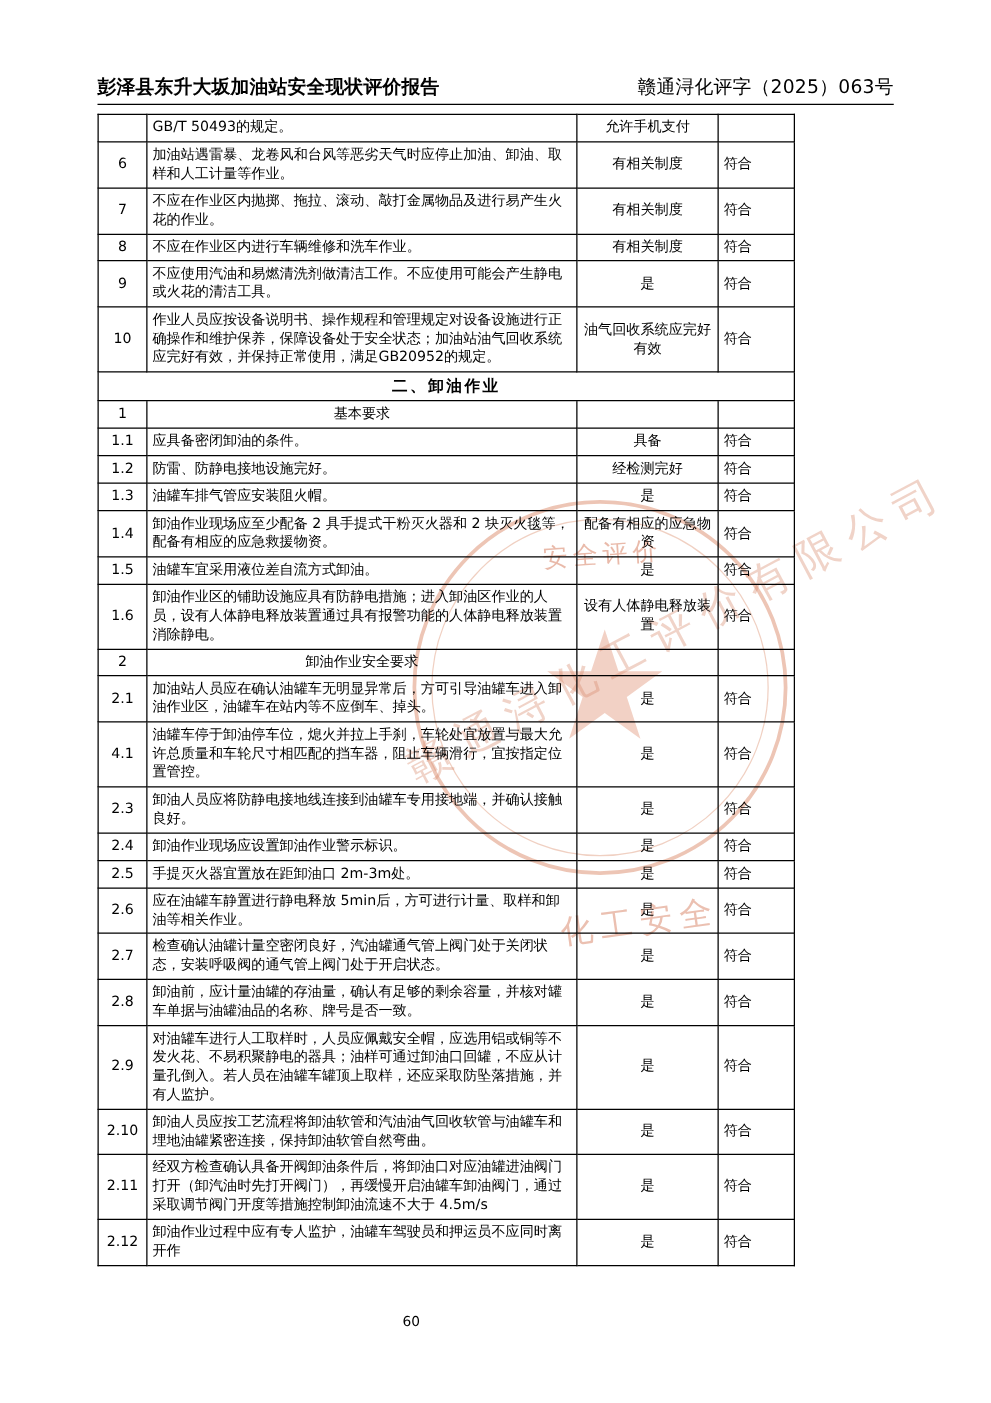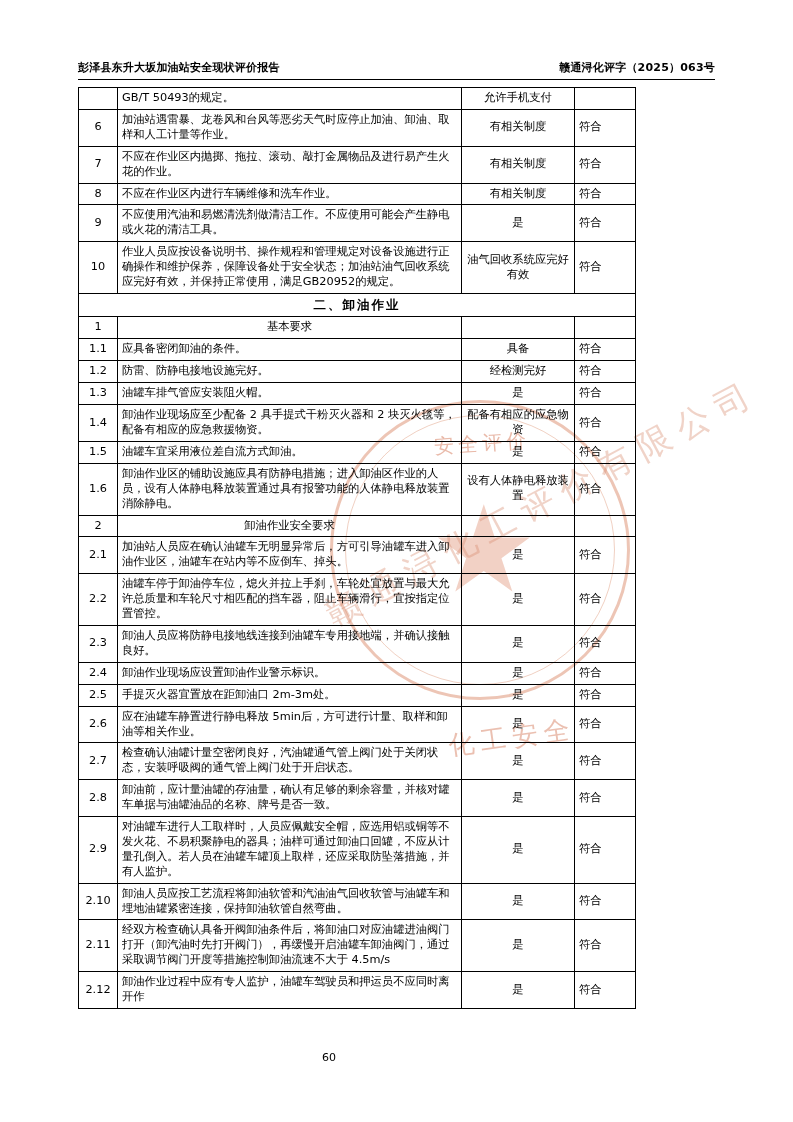--- a/index.html
+++ b/index.html
@@ -16,27 +16,27 @@
     left:0;top:0;
     width:793px;height:1122px;
     box-sizing:border-box;
     padding:60px 78px 0 78px;
   }
   
   .hdr{
     display:flex;
     justify-content:space-between;
     align-items:baseline;
-    font-size:11px;
+    font-size:15px;
     letter-spacing:0.2px;
     padding-bottom:4px;
     margin-bottom:0;
   }
   .hdr .left{font-weight:bold;}
-  .hdr .right{font-weight:bold;}
+  .hdr .right{font-weight:normal;}
   .hdr-rule{
     border-bottom:1px solid #000;
     margin-bottom:7px;
   }
   
   .watermark{
     position:absolute;
     left:0;top:0;width:793px;height:1122px;
     pointer-events:none;
     z-index:5;
@@ -246,21 +246,21 @@
         <td class="mid"></td>
         <td class="res"></td>
       </tr>
       <tr>
         <td class="num">2.1</td>
         <td class="desc">加油站人员应在确认油罐车无明显异常后，方可引导油罐车进入卸油作业区，油罐车在站内等不应倒车、掉头。</td>
         <td class="mid">是</td>
         <td class="res">符合</td>
       </tr>
       <tr>
-        <td class="num">2.2</td>
+        <td class="num">4.1</td>
         <td class="desc">油罐车停于卸油停车位，熄火并拉上手刹，车轮处宜放置与最大允许总质量和车轮尺寸相匹配的挡车器，阻止车辆滑行，宜按指定位置管控。</td>
         <td class="mid">是</td>
         <td class="res">符合</td>
       </tr>
       <tr>
         <td class="num">2.3</td>
         <td class="desc">卸油人员应将防静电接地线连接到油罐车专用接地端，并确认接触良好。</td>
         <td class="mid">是</td>
         <td class="res">符合</td>
       </tr>

